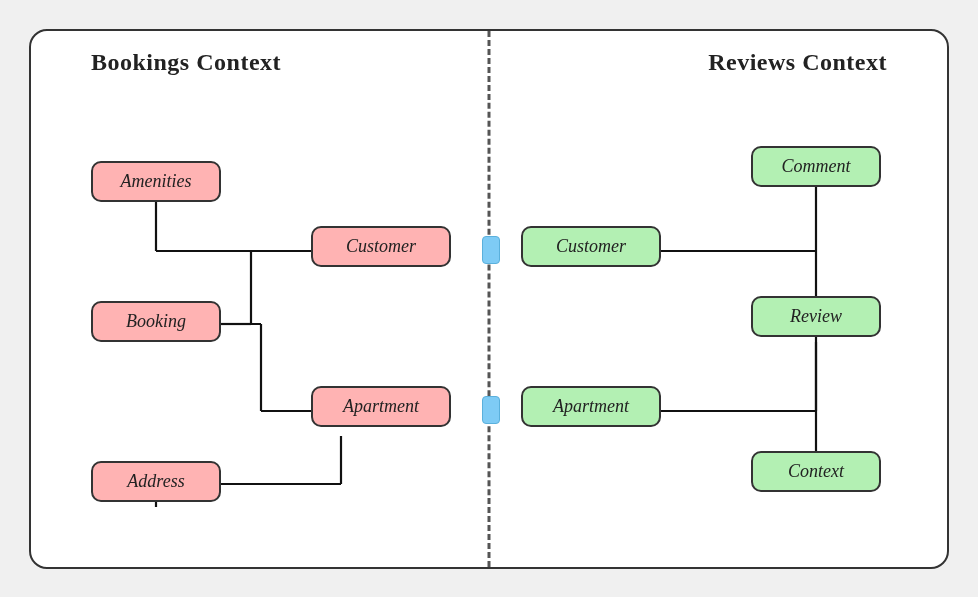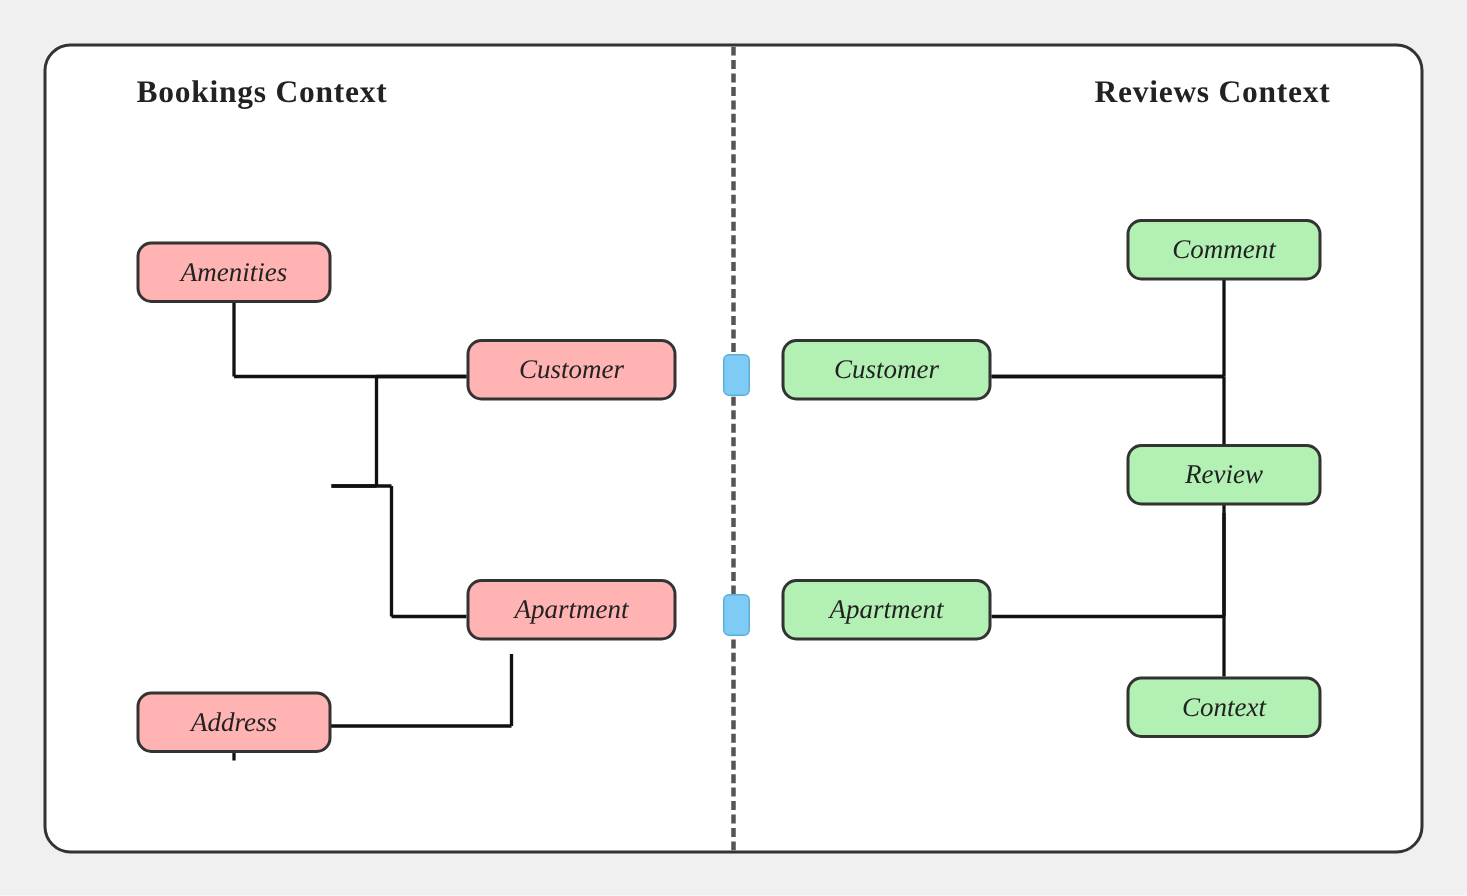--- a/index.html
+++ b/index.html
@@ -17,21 +17,21 @@
       height: 540px;
       background: white;
       border: 2.5px solid #333;
       border-radius: 18px;
       position: relative;
       overflow: hidden;
     }
     .context-label {
       position: absolute;
       top: 18px;
-      font-size: 21px;
+      font-size: 24px;
       font-weight: bold;
       font-family: 'Comic Sans MS', cursive;
       color: #222;
       letter-spacing: 0.5px;
     }
     .label-bookings { left: 60px; }
     .label-reviews { right: 60px; text-align: center; }
 
     
     .divider {
@@ -118,20 +118,23 @@
 
     <line x1="785" y1="288" x2="785" y2="380" stroke="#111" stroke-width="2.2"></line>
     <line x1="630" y1="380" x2="785" y2="380" stroke="#111" stroke-width="2.2"></line>
 
     <line x1="785" y1="311" x2="785" y2="420" stroke="#111" stroke-width="2.2"></line>
   </svg>
 
   <div class="entity" style="left:60px; top:130px; min-width:130px;font-family:Liberation Serif, serif;">
     <span>Amenities</span>
   </div>
+  <div class="entity" style="left:60px; top:270px; min-width:130px;">
+    <span>Booking</span>
+  </div>
   <div class="entity" style="left:280px; top:195px; min-width:140px;">
     <span>Customer</span>
   </div>
   <div class="entity" style="left:280px; top:355px; min-width:140px;">
     <span>Apartment</span>
   </div>
   <div class="entity" style="left:60px; top:430px; min-width:130px;">
     <span>Address</span>
   </div>
 

